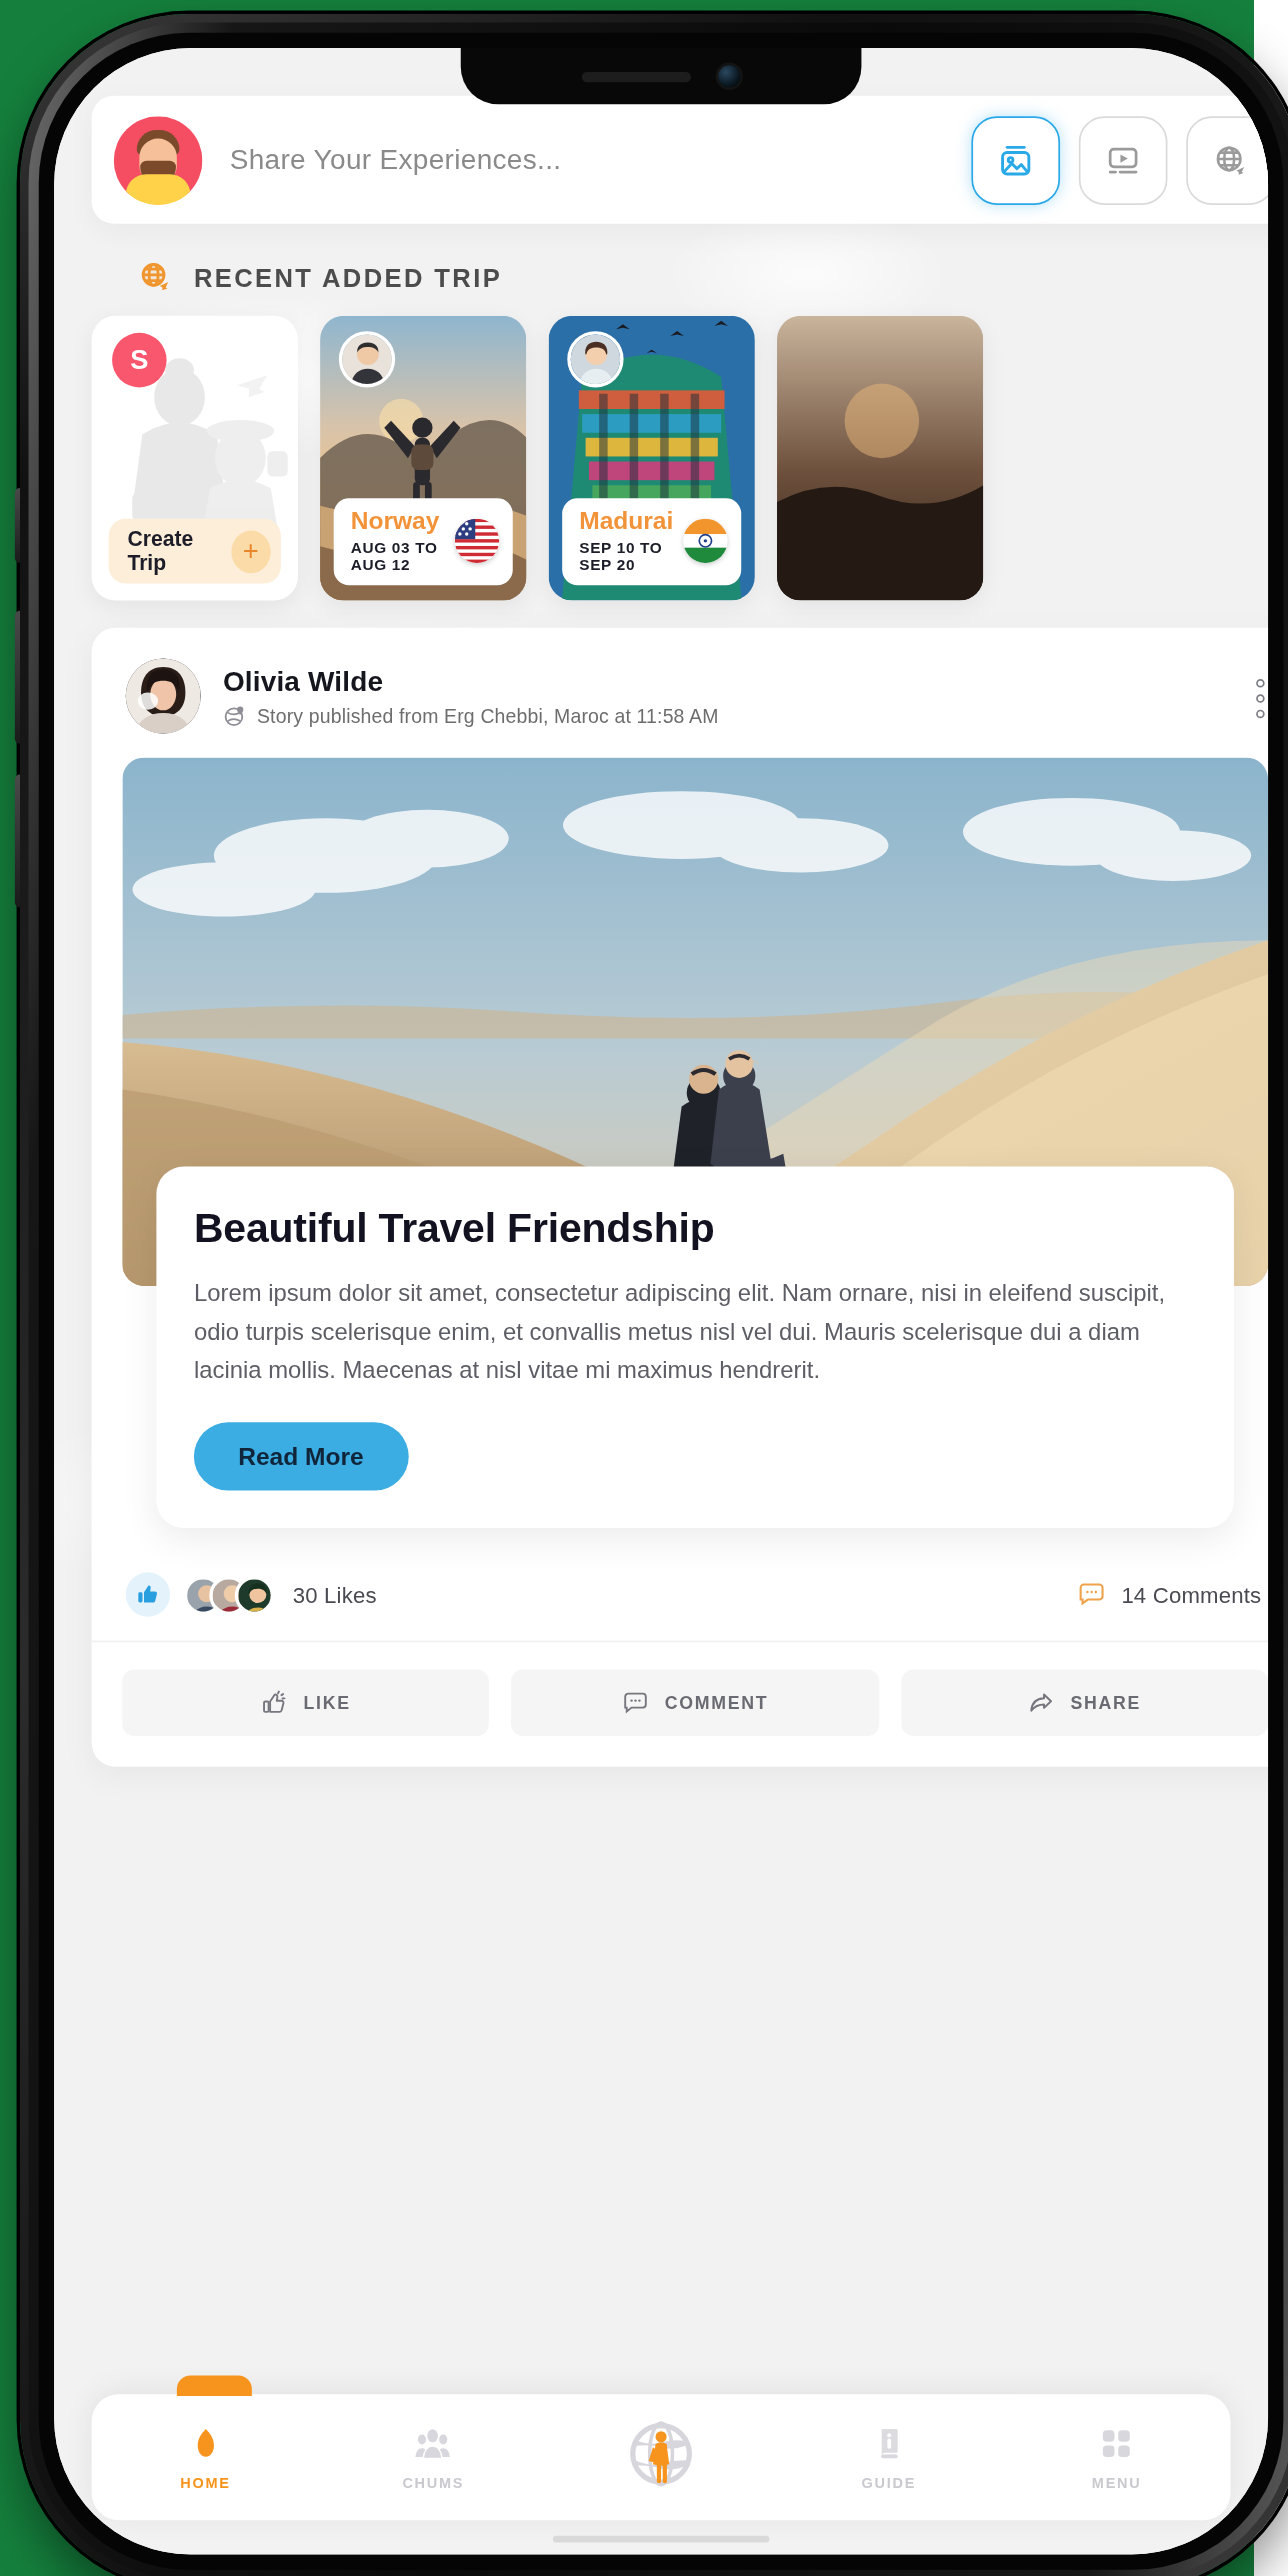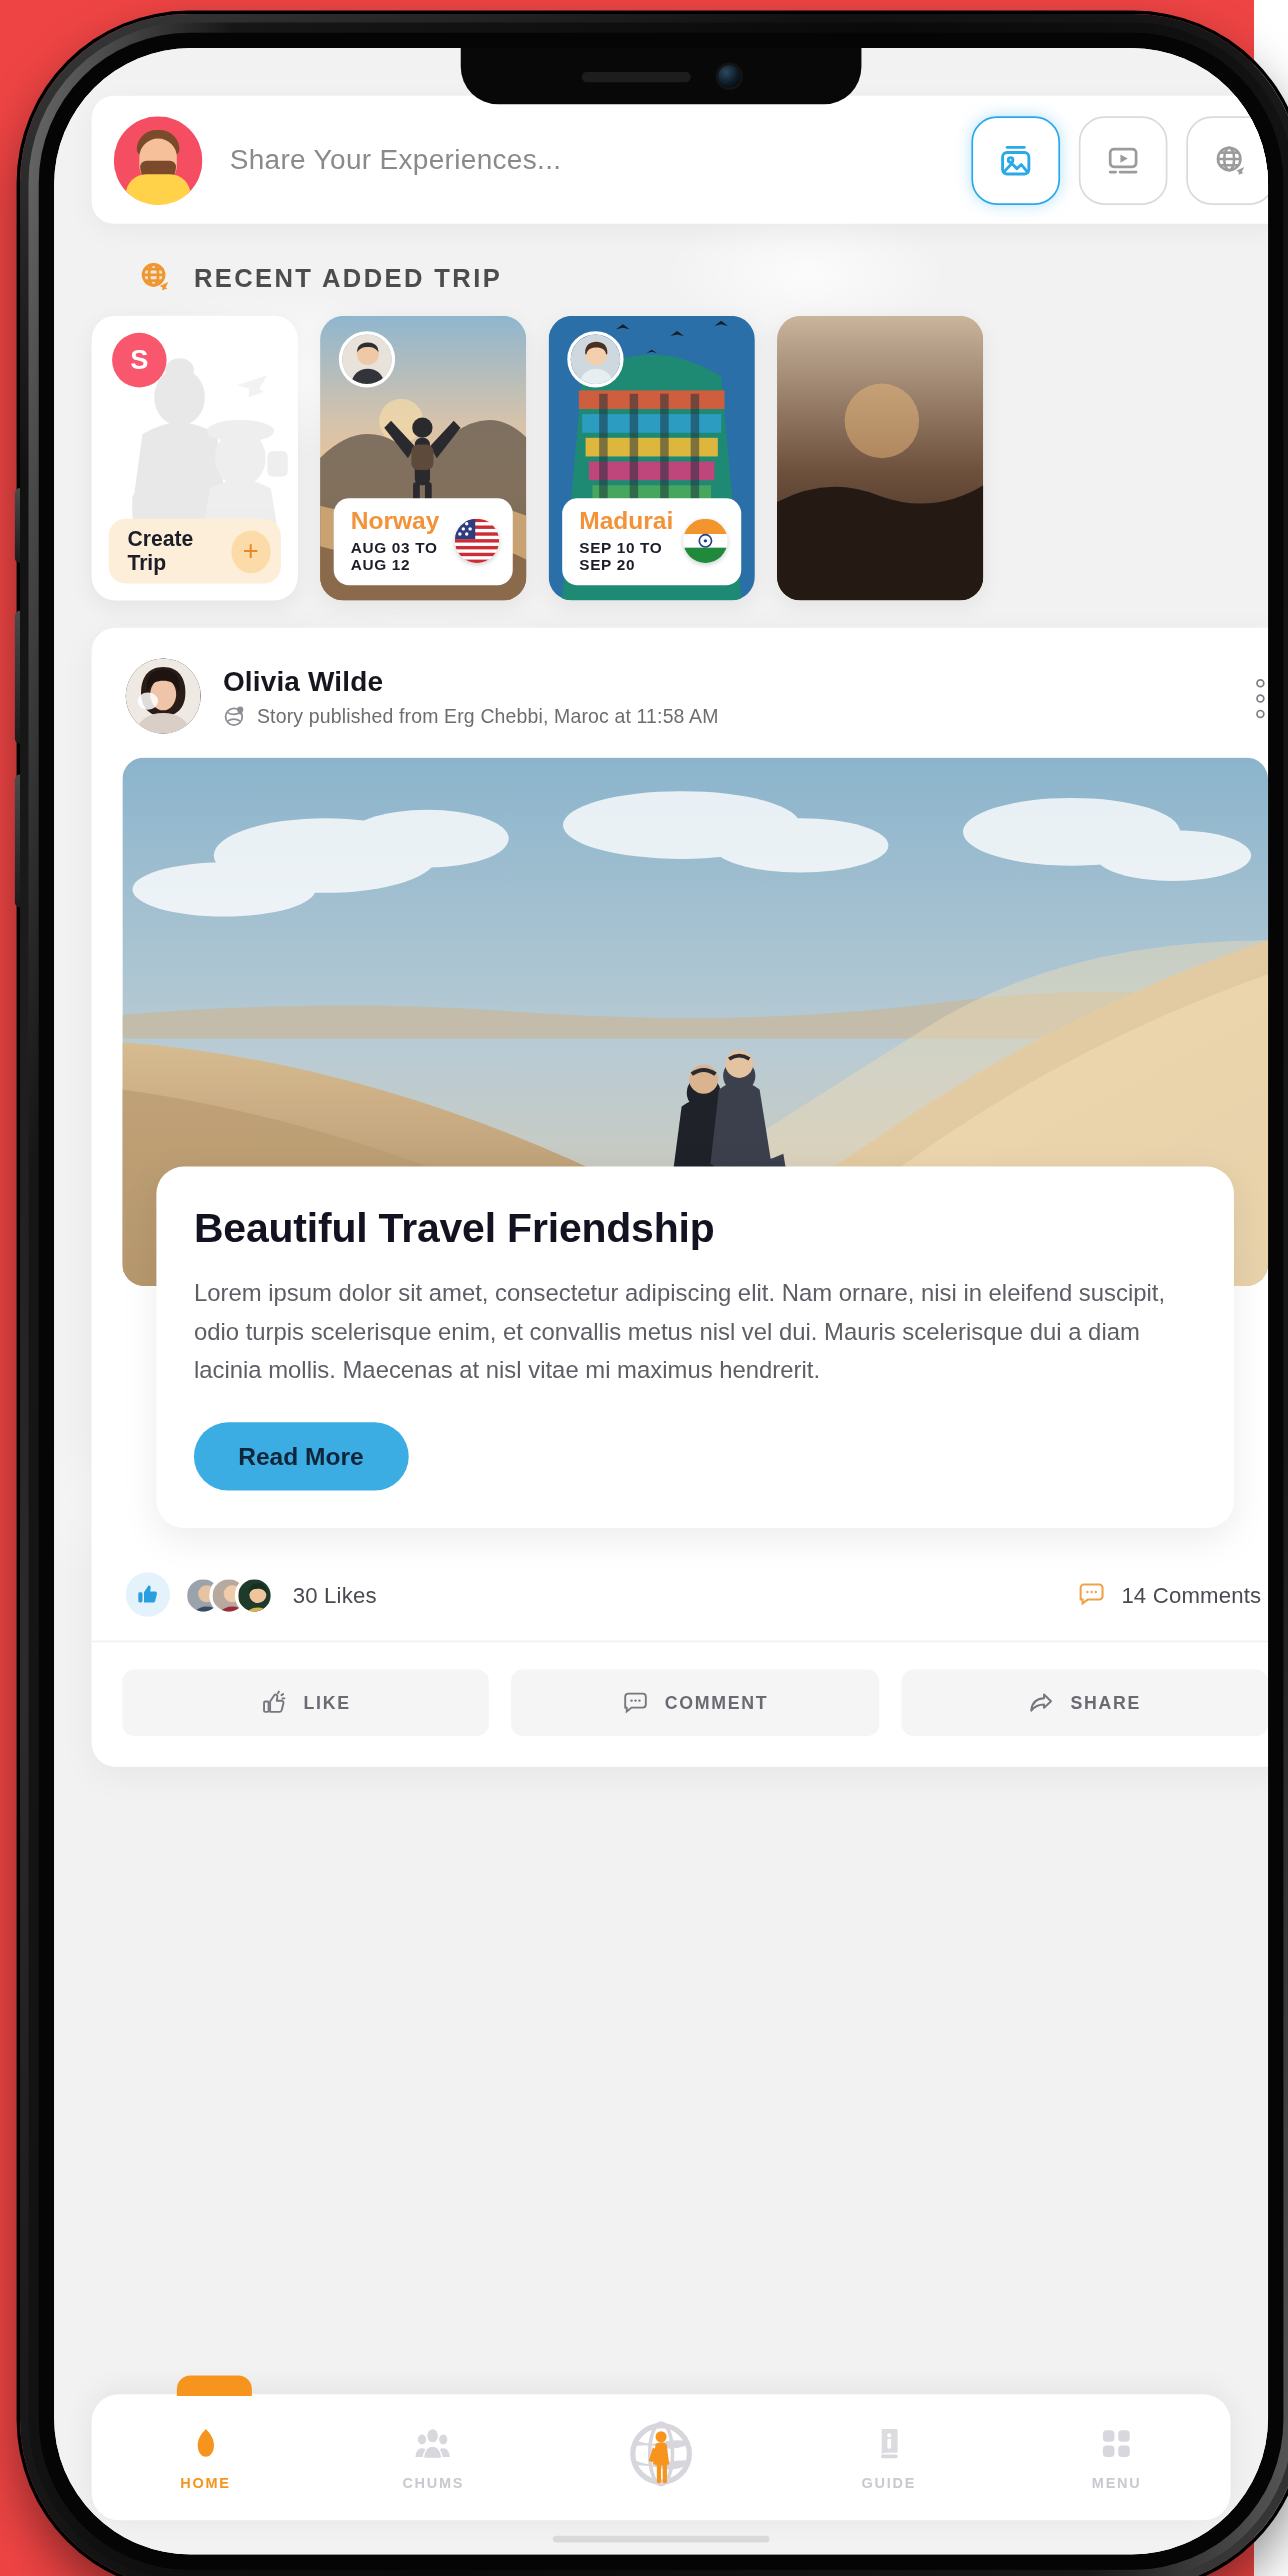--- a/index.html
+++ b/index.html
@@ -7,21 +7,21 @@
     width: 1289px; height: 2576px;
     background: #ffffff;
     font-family: "Liberation Sans", sans-serif;
     overflow: hidden;
   }
 
   
   .stage {
     position: relative;
     width: 1254px; height: 2576px;
-    background: #ef4444;
+    background: #15803d;
   }
   .phone-outer {
     position: absolute;
     left: 20px; top: 14px;
     width: 752px; height: 1510px;
     transform: scale(1.705);
     transform-origin: 0 0;
     border-radius: 99px;
     background: linear-gradient(150deg,#3a3a3a 0%, #111 14%, #2b2b2b 50%, #0d0d0d 86%, #3f3f3f 100%);
     box-shadow: 0 0 0 2px #000, 0 14px 30px rgba(0,0,0,.45);

